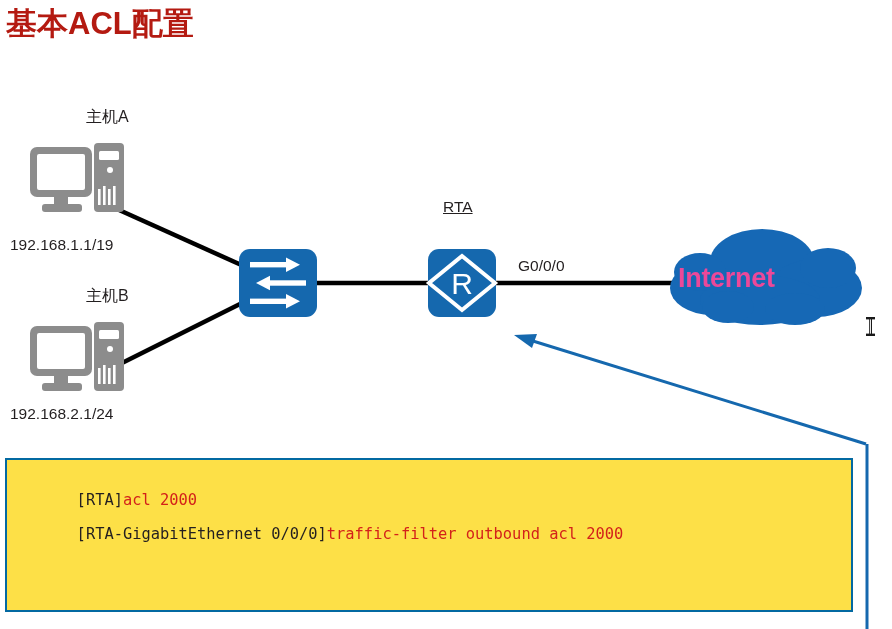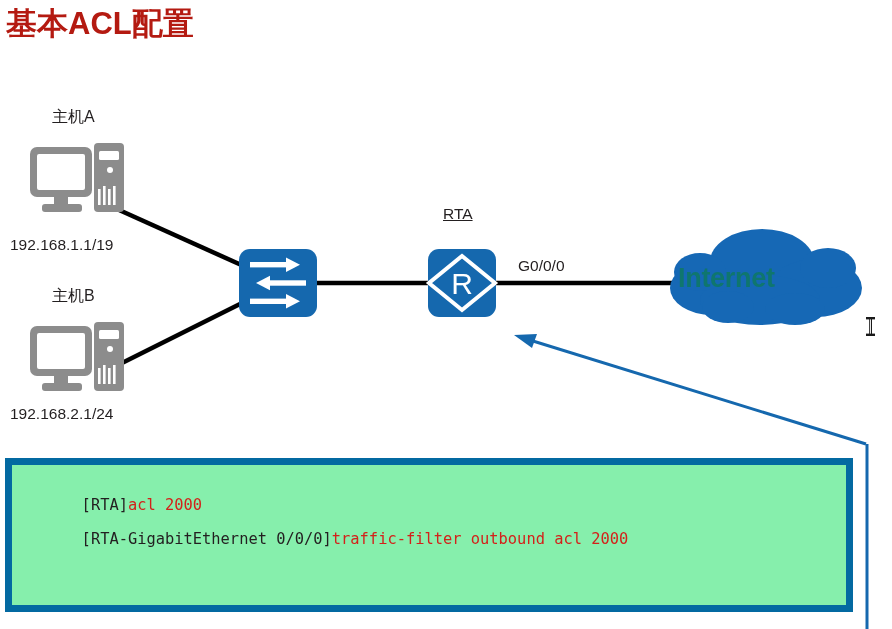--- a/index.html
+++ b/index.html
@@ -44,45 +44,45 @@
   }
 
   
   .diagram-label {
     position: absolute;
     font-size: 15.5px;
     color: #231f20;
     white-space: nowrap;
     line-height: 1;
   }
-  .diagram-label.cjk { font-size: 16px; }
+  .diagram-label.cjk { font-size: 16px; margin-left: 34px; }
 
   #label-hostA   { left: 52px;  top: 109px; }
   #label-hostB   { left: 52px;  top: 288px; }
   #label-ipA     { left: 10px;  top: 237px; }
   #label-ipB     { left: 10px;  top: 406px; }
-  #label-rta     { left: 443px; top: 206px; text-decoration: underline; }
+  #label-rta     { left: 443px; top: 199px; text-decoration: underline; }
   #label-g000    { left: 518px; top: 258px; }
   #label-internet{
     left: 678px; top: 265px;
     font-size: 27px;
     font-weight: 700;
-    color: #0f766e;
+    color: #ec4899;
     letter-spacing: -0.3px;
   }
 
   
   #cli-box {
     position: absolute;
     left: 5px;
     top: 458px;
     width: 848px;
     height: 154px;
-    border: 7px solid #0369a1;
-    background: #86efac;
+    border: 2px solid #0369a1;
+    background: #fde047;
     box-sizing: border-box;
   }
   .cli-line {
     position: absolute;
     left: 14px;
     font-family: "DejaVu Sans Mono", "Liberation Mono", monospace;
     font-size: 15.4px;
     white-space: pre;
     line-height: 1;
     color: #231f20;

